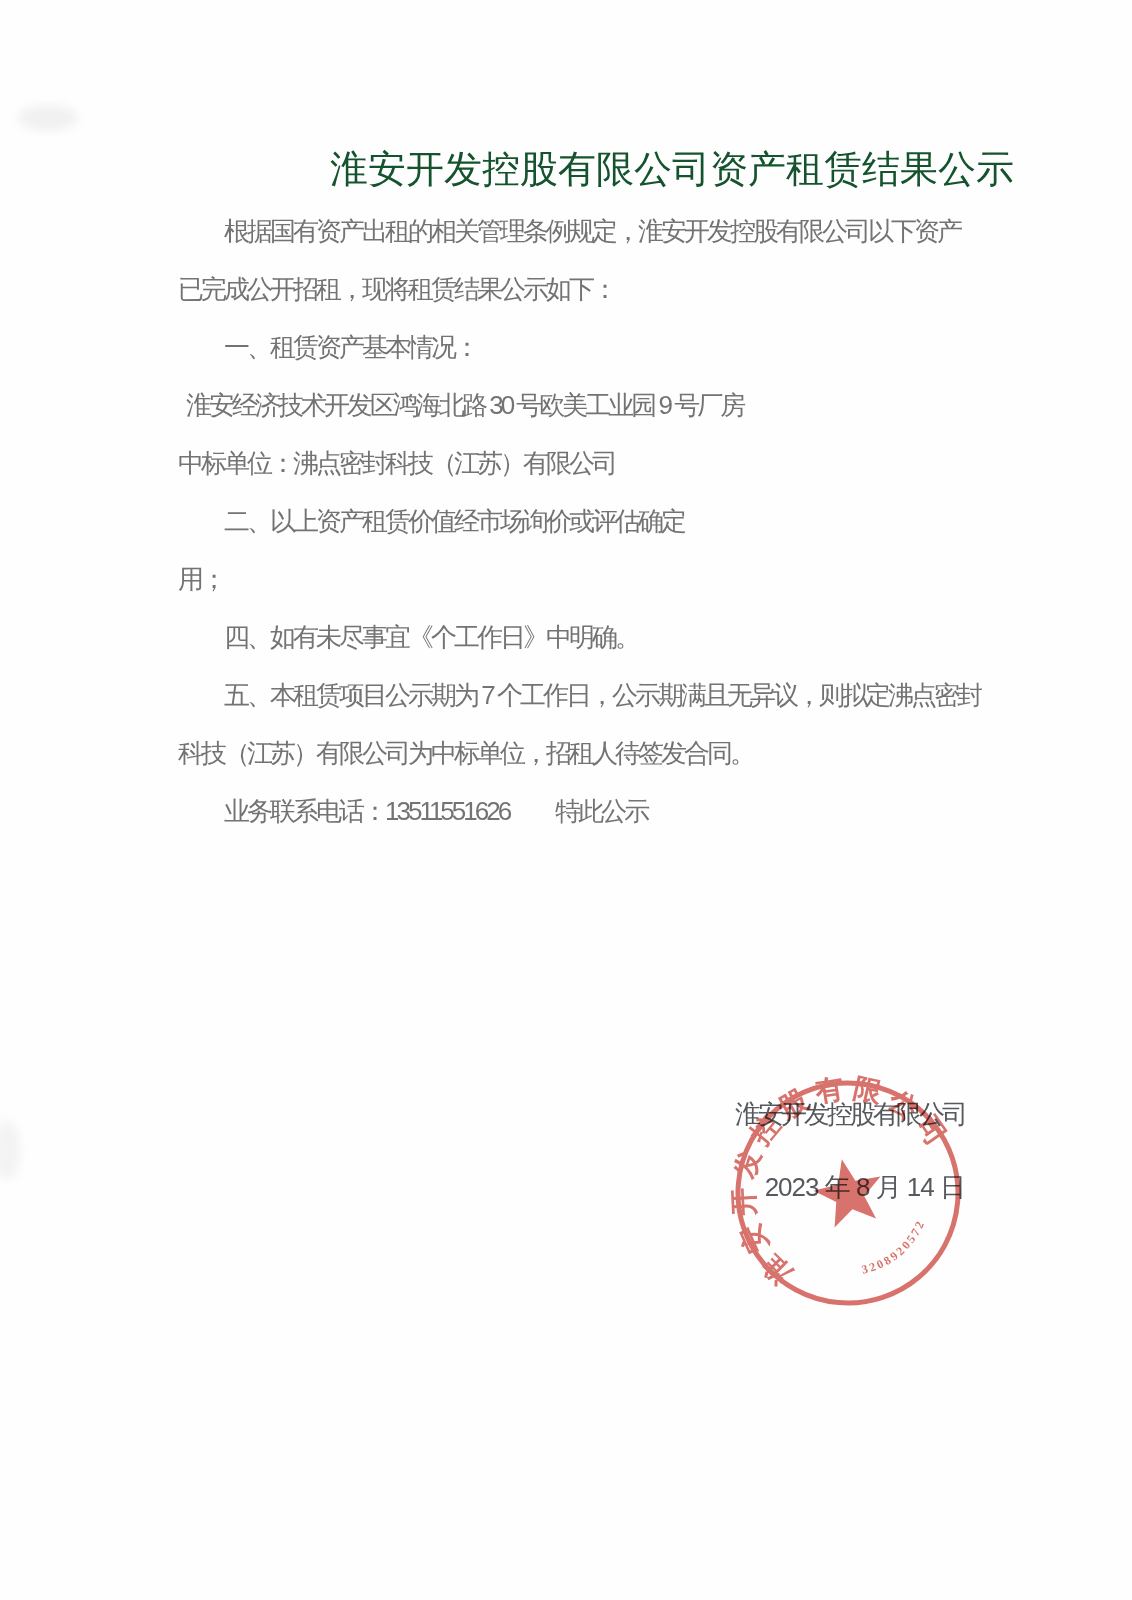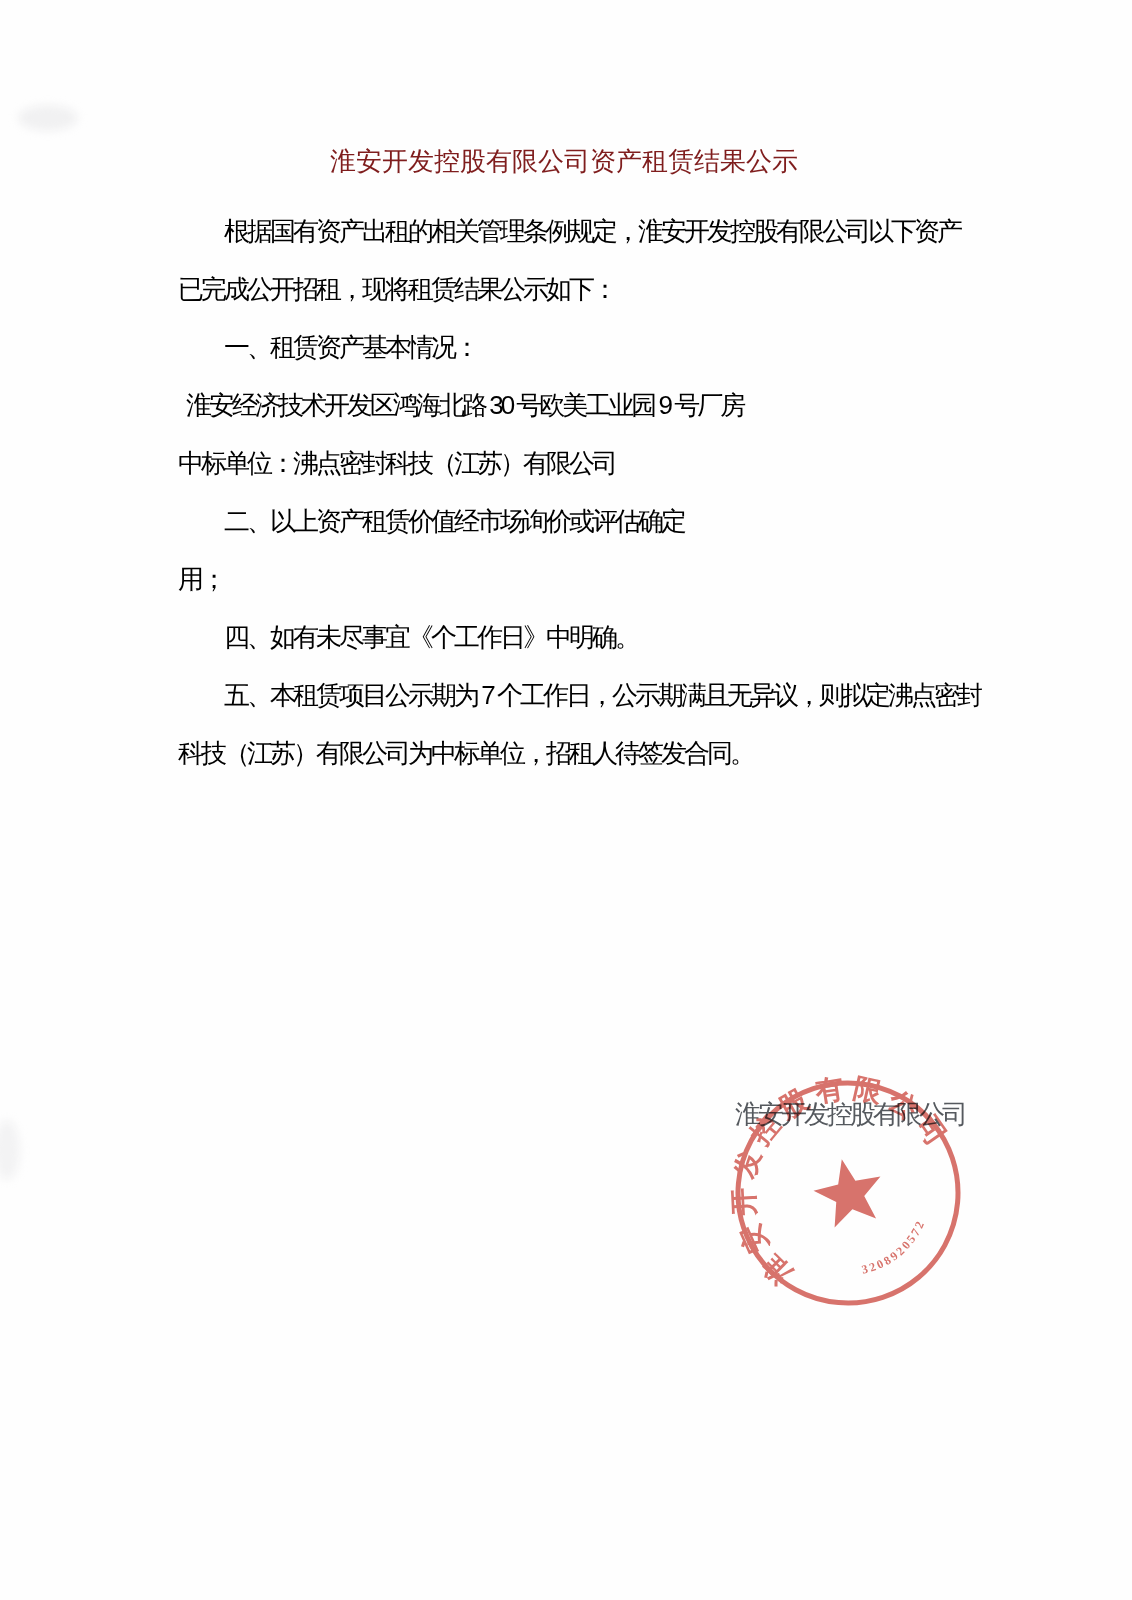--- a/index.html
+++ b/index.html
@@ -16,32 +16,32 @@
   
   .smudge { position: absolute; border-radius: 50%; filter: blur(4px); }
   .smudge-a { left: 18px; top: 105px; width: 60px; height: 26px; background: #f1f1f2; }
   .smudge-b { left: -6px; top: 1120px; width: 26px; height: 60px; background: #f3f3f4; }
 
   .doc-title {
     position: absolute;
     left: 330px;
     top: 144px;
     font-family: "Liberation Serif", "DejaVu Serif", serif;
-    font-size: 26px;
+    font-size: 38px;
     font-weight: 500;
-    color: #7f1d1d;
+    color: #14532d;
     letter-spacing: 0px;
     white-space: nowrap;
   }
   .body-text {
     position: absolute;
     left: 178px;
     top: 202px;
     width: 790px;
-    color: #000000;
+    color: #737373;
     font-size: 26px;
     letter-spacing: -3px;
   }
   .body-text .line {
     height: 58px;
     line-height: 58px;
     white-space: nowrap;
   }
   .line.indent { padding-left: 46px; }
   .line.small-indent { padding-left: 8px; }
@@ -90,24 +90,26 @@
     <div class="line indent">根据国有资产出租的相关管理条例规定，淮安开发控股有限公司以下资产</div>
     <div class="line">已完成公开招租，现将租赁结果公示如下：</div>
     <div class="line indent">一、租赁资产基本情况：</div>
     <div class="line small-indent">淮安经济技术开发区鸿海北路 30 号欧美工业园 9 号厂房</div>
     <div class="line">中标单位：沸点密封科技（江苏）有限公司</div>
     <div class="line indent">二、以上资产租赁价值经市场询价或评估确定</div>
     <div class="line">用；</div>
     <div class="line indent">四、如有未尽事宜《个工作日》中明确。</div>
     <div class="line indent">五、本租赁项目公示期为 7 个工作日，公示期满且无异议，则拟定沸点密封</div>
     <div class="line">科技（江苏）有限公司为中标单位，招租人待签发合同。</div>
+    <div class="line indent">业务联系电话：13511551626　　特此公示</div>
   </div>
 
   <div class="signature">
     <div class="sig-company">淮安开发控股有限公司</div>
+    <div class="sig-date">2023 年 8 月 14 日</div>
   </div>
 
   <div class="stamp">
     <svg viewBox="0 0 240 240" xmlns="http://www.w3.org/2000/svg">
       <defs>
         <path id="arcCompany" d="M 30.7,152.5 A 95,95 0 1 1 209.3,152.5" fill="none"></path>
         <path id="arcNumber" d="M 73,187.2 A 82,82 0 0 0 167,187.2" fill="none"></path>
       </defs>
       <g transform="rotate(-40 120 120)">
         <circle cx="120" cy="120" r="110" fill="none" stroke="#d0544b" stroke-width="5"></circle>

